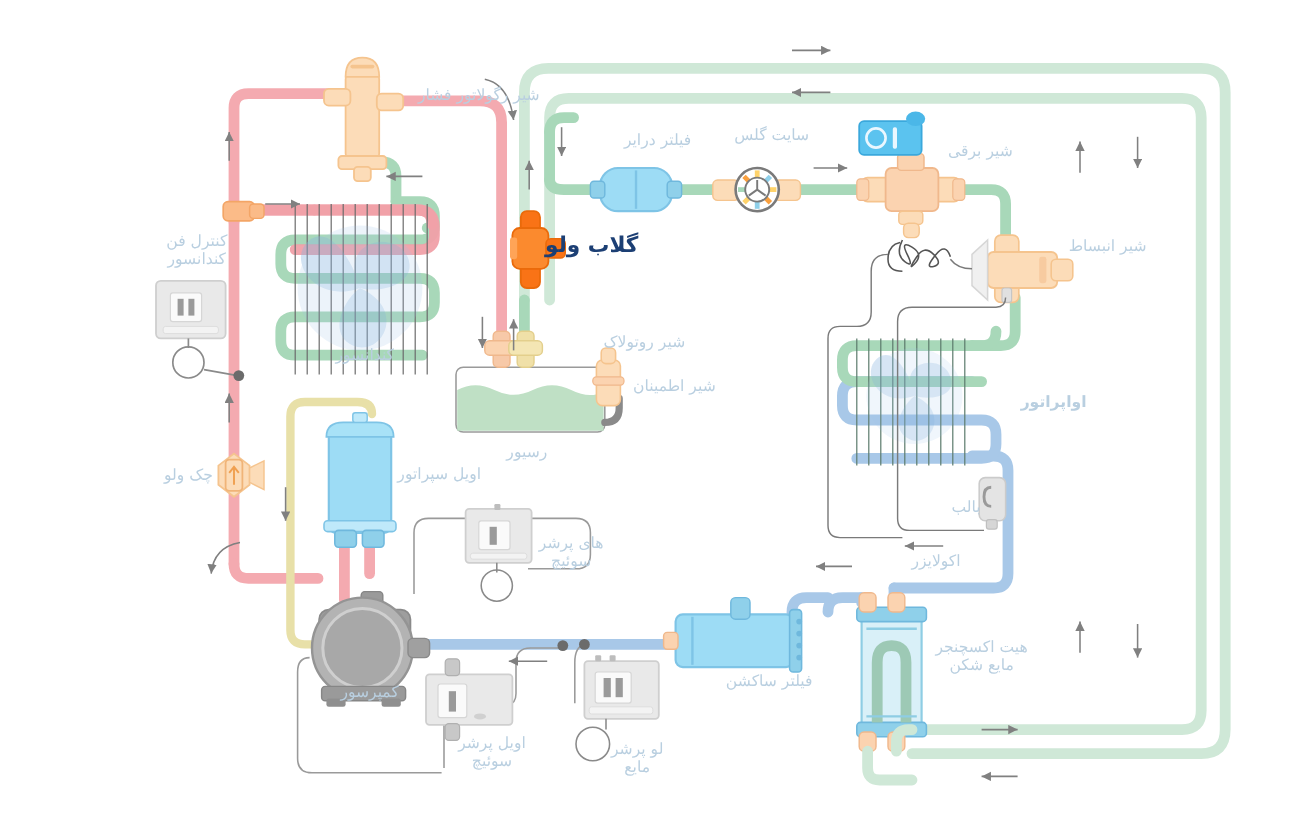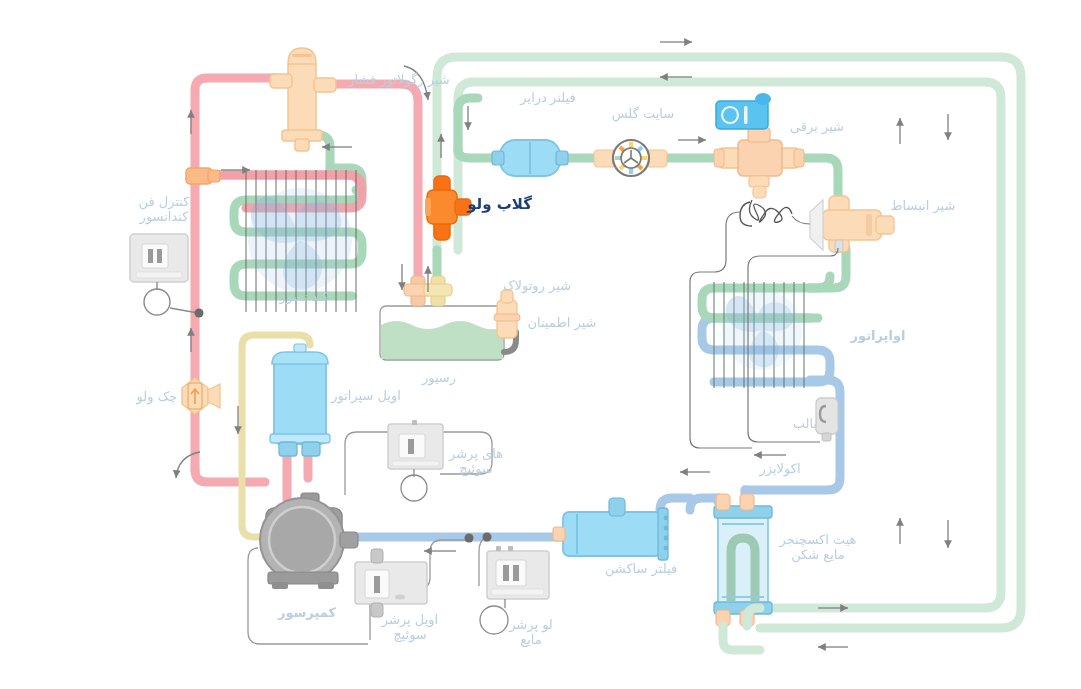--- a/index.html
+++ b/index.html
@@ -1,20 +1,20 @@
 <!DOCTYPE html>
 <html><head>
 <meta charset="utf-8">
 <style>
   html,body{margin:0;padding:0;background:#ffffff;}
   body{font-family:"DejaVu Sans","Liberation Sans",sans-serif;}
   #stage{position:relative;width:1081px;height:689px;background:#ffffff;overflow:hidden;}
   #stage svg{position:absolute;left:0;top:0;}
   .lbl{position:absolute;color:#b9cfe0;font-size:13px;line-height:15px;white-space:pre;direction:rtl;text-align:center;pointer-events:none;}
-  .lbl.hi{color:#1c3f74;font-weight:bold;font-size:15px;}
+  .lbl.hi{color:#1c3f74;font-weight:bold;font-size:18px;}
 </style>
 </head>
 <body>
 
 <div id="stage">
 
 <svg width="1081" height="689" viewBox="0 0 1081 689">
   <defs>
     <marker id="ar" markerWidth="7" markerHeight="7" refX="6" refY="3" orient="auto">
       <path d="M0,0 L6,3 L0,6 z" fill="#808080"></path>
@@ -365,39 +365,39 @@
     <line x1="786" y1="455" x2="754" y2="455"></line>
     <line x1="710" y1="472" x2="680" y2="472"></line>
     <line x1="818" y1="608" x2="848" y2="608"></line>
     <line x1="848" y1="647" x2="818" y2="647"></line>
     <line x1="900" y1="544" x2="900" y2="518"></line>
     <line x1="948" y1="520" x2="948" y2="548"></line>
   </g>
 </svg>
 
 <div class="lbl" style="left:334px;top:72px;width:130px;">شیر رگولاتور فشار</div>
-<div class="lbl" style="left:513px;top:90px;width:70px;font-family:Liberation Serif, serif;">فیلتر درایر</div>
+<div class="lbl" style="left:513px;top:110px;width:70px;">فیلتر درایر</div>
 <div class="lbl" style="left:608px;top:106px;width:70px;">سایت گلس</div>
 <div class="lbl" style="left:786px;top:119px;width:62px;">شیر برقی</div>
 <div class="lbl" style="left:887px;top:198px;width:72px;">شیر انبساط</div>
 <div class="lbl hi" style="left:472px;top:197px;width:60px;">گلاب ولو</div>
 <div class="lbl" style="left:129px;top:194px;width:70px;">کنترل فن
 کندانسور</div>
 <div class="lbl" style="left:273px;top:289px;width:62px;">کندانسور</div>
 <div class="lbl" style="left:498px;top:278px;width:78px;">شیر روتولاک</div>
 <div class="lbl" style="left:524px;top:315px;width:76px;">شیر اطمینان</div>
 <div class="lbl" style="left:417px;top:370px;width:44px;">رسیور</div>
 <div class="lbl" style="left:847px;top:328px;width:62px;font-weight:bold;">اواپراتور</div>
 <div class="lbl" style="left:788px;top:416px;width:34px;">بالب</div>
 <div class="lbl" style="left:752px;top:461px;width:56px;">اکولایزر</div>
 <div class="lbl" style="left:132px;top:389px;width:50px;">چک ولو</div>
 <div class="lbl" style="left:327px;top:388px;width:78px;">اویل سپراتور</div>
 <div class="lbl" style="left:447px;top:446px;width:58px;">های پرشر
 سوئیچ</div>
-<div class="lbl" style="left:280px;top:605px;width:56px;font-weight:bold;">کمپرسور</div>
+<div class="lbl" style="left:280px;top:570px;width:56px;">کمپرسور</div>
 <div class="lbl" style="left:379px;top:612px;width:62px;">اویل پرشر
 سوئیچ</div>
 <div class="lbl" style="left:504px;top:617px;width:54px;">لو پرشر
 مایع</div>
 <div class="lbl" style="left:604px;top:561px;width:74px;">فیلتر ساکشن</div>
 <div class="lbl" style="left:775px;top:532px;width:86px;">هیت اکسچنجر
 مایع شکن</div>
 
 </div>
 

